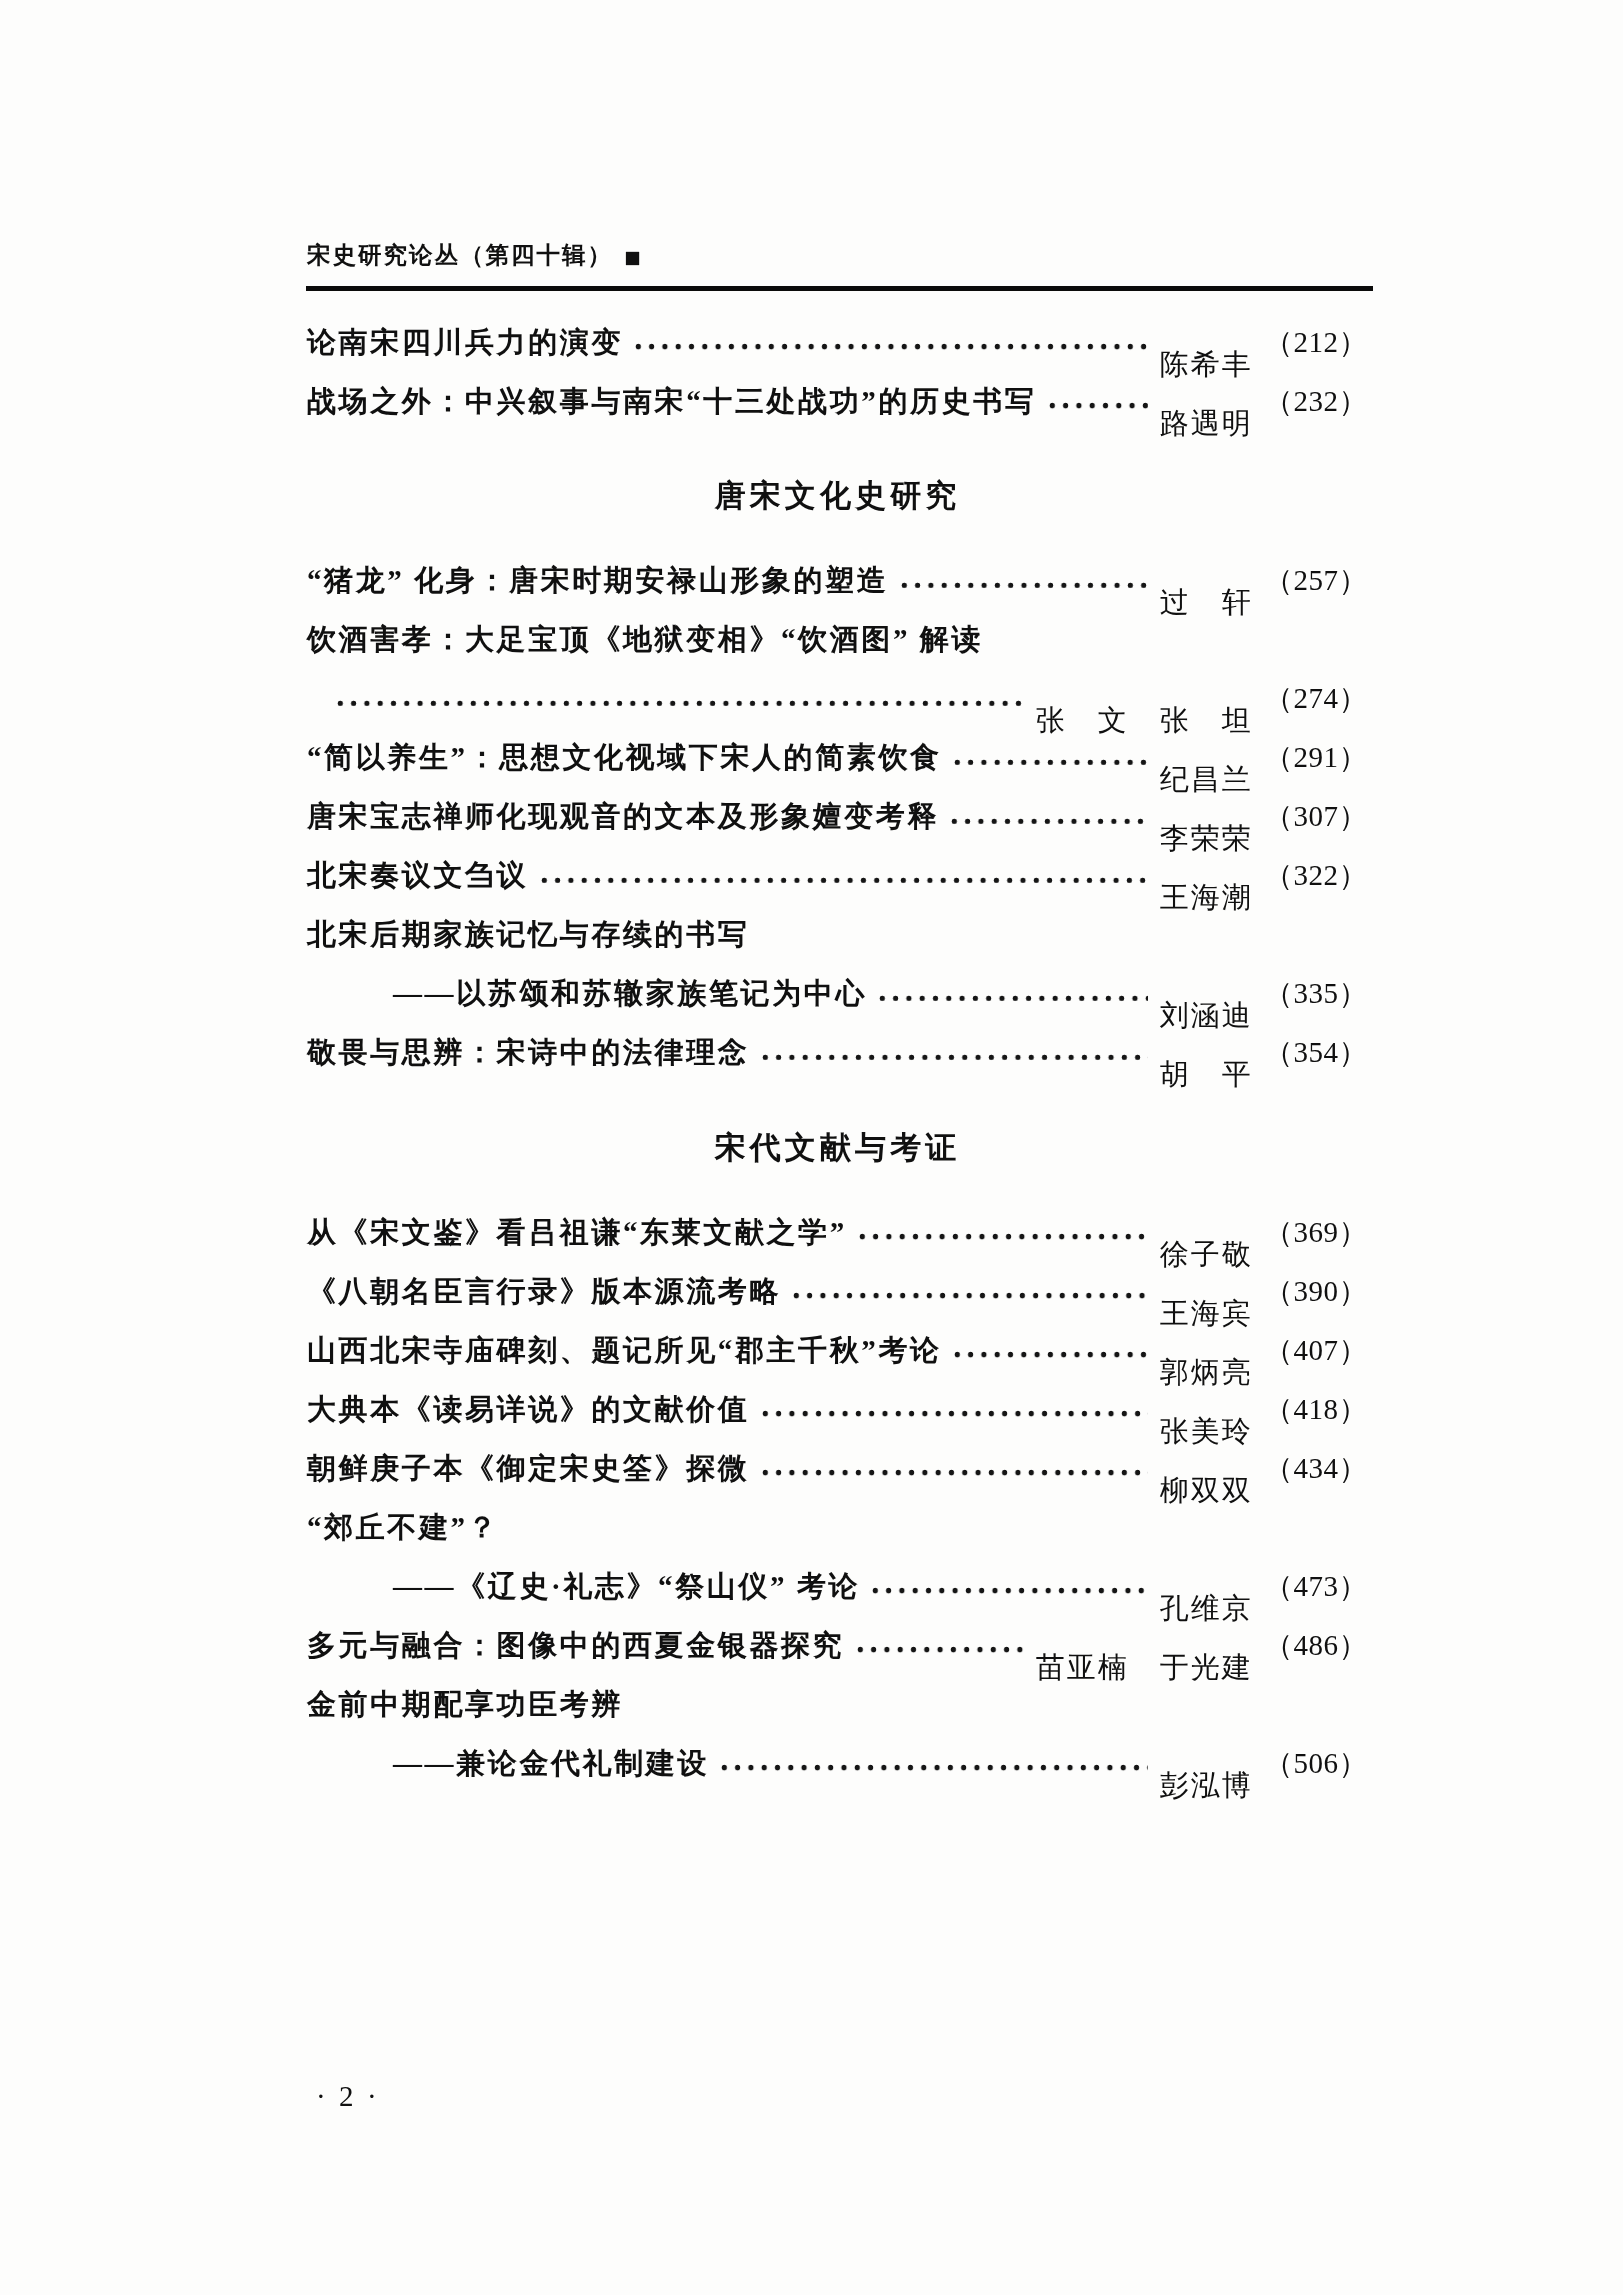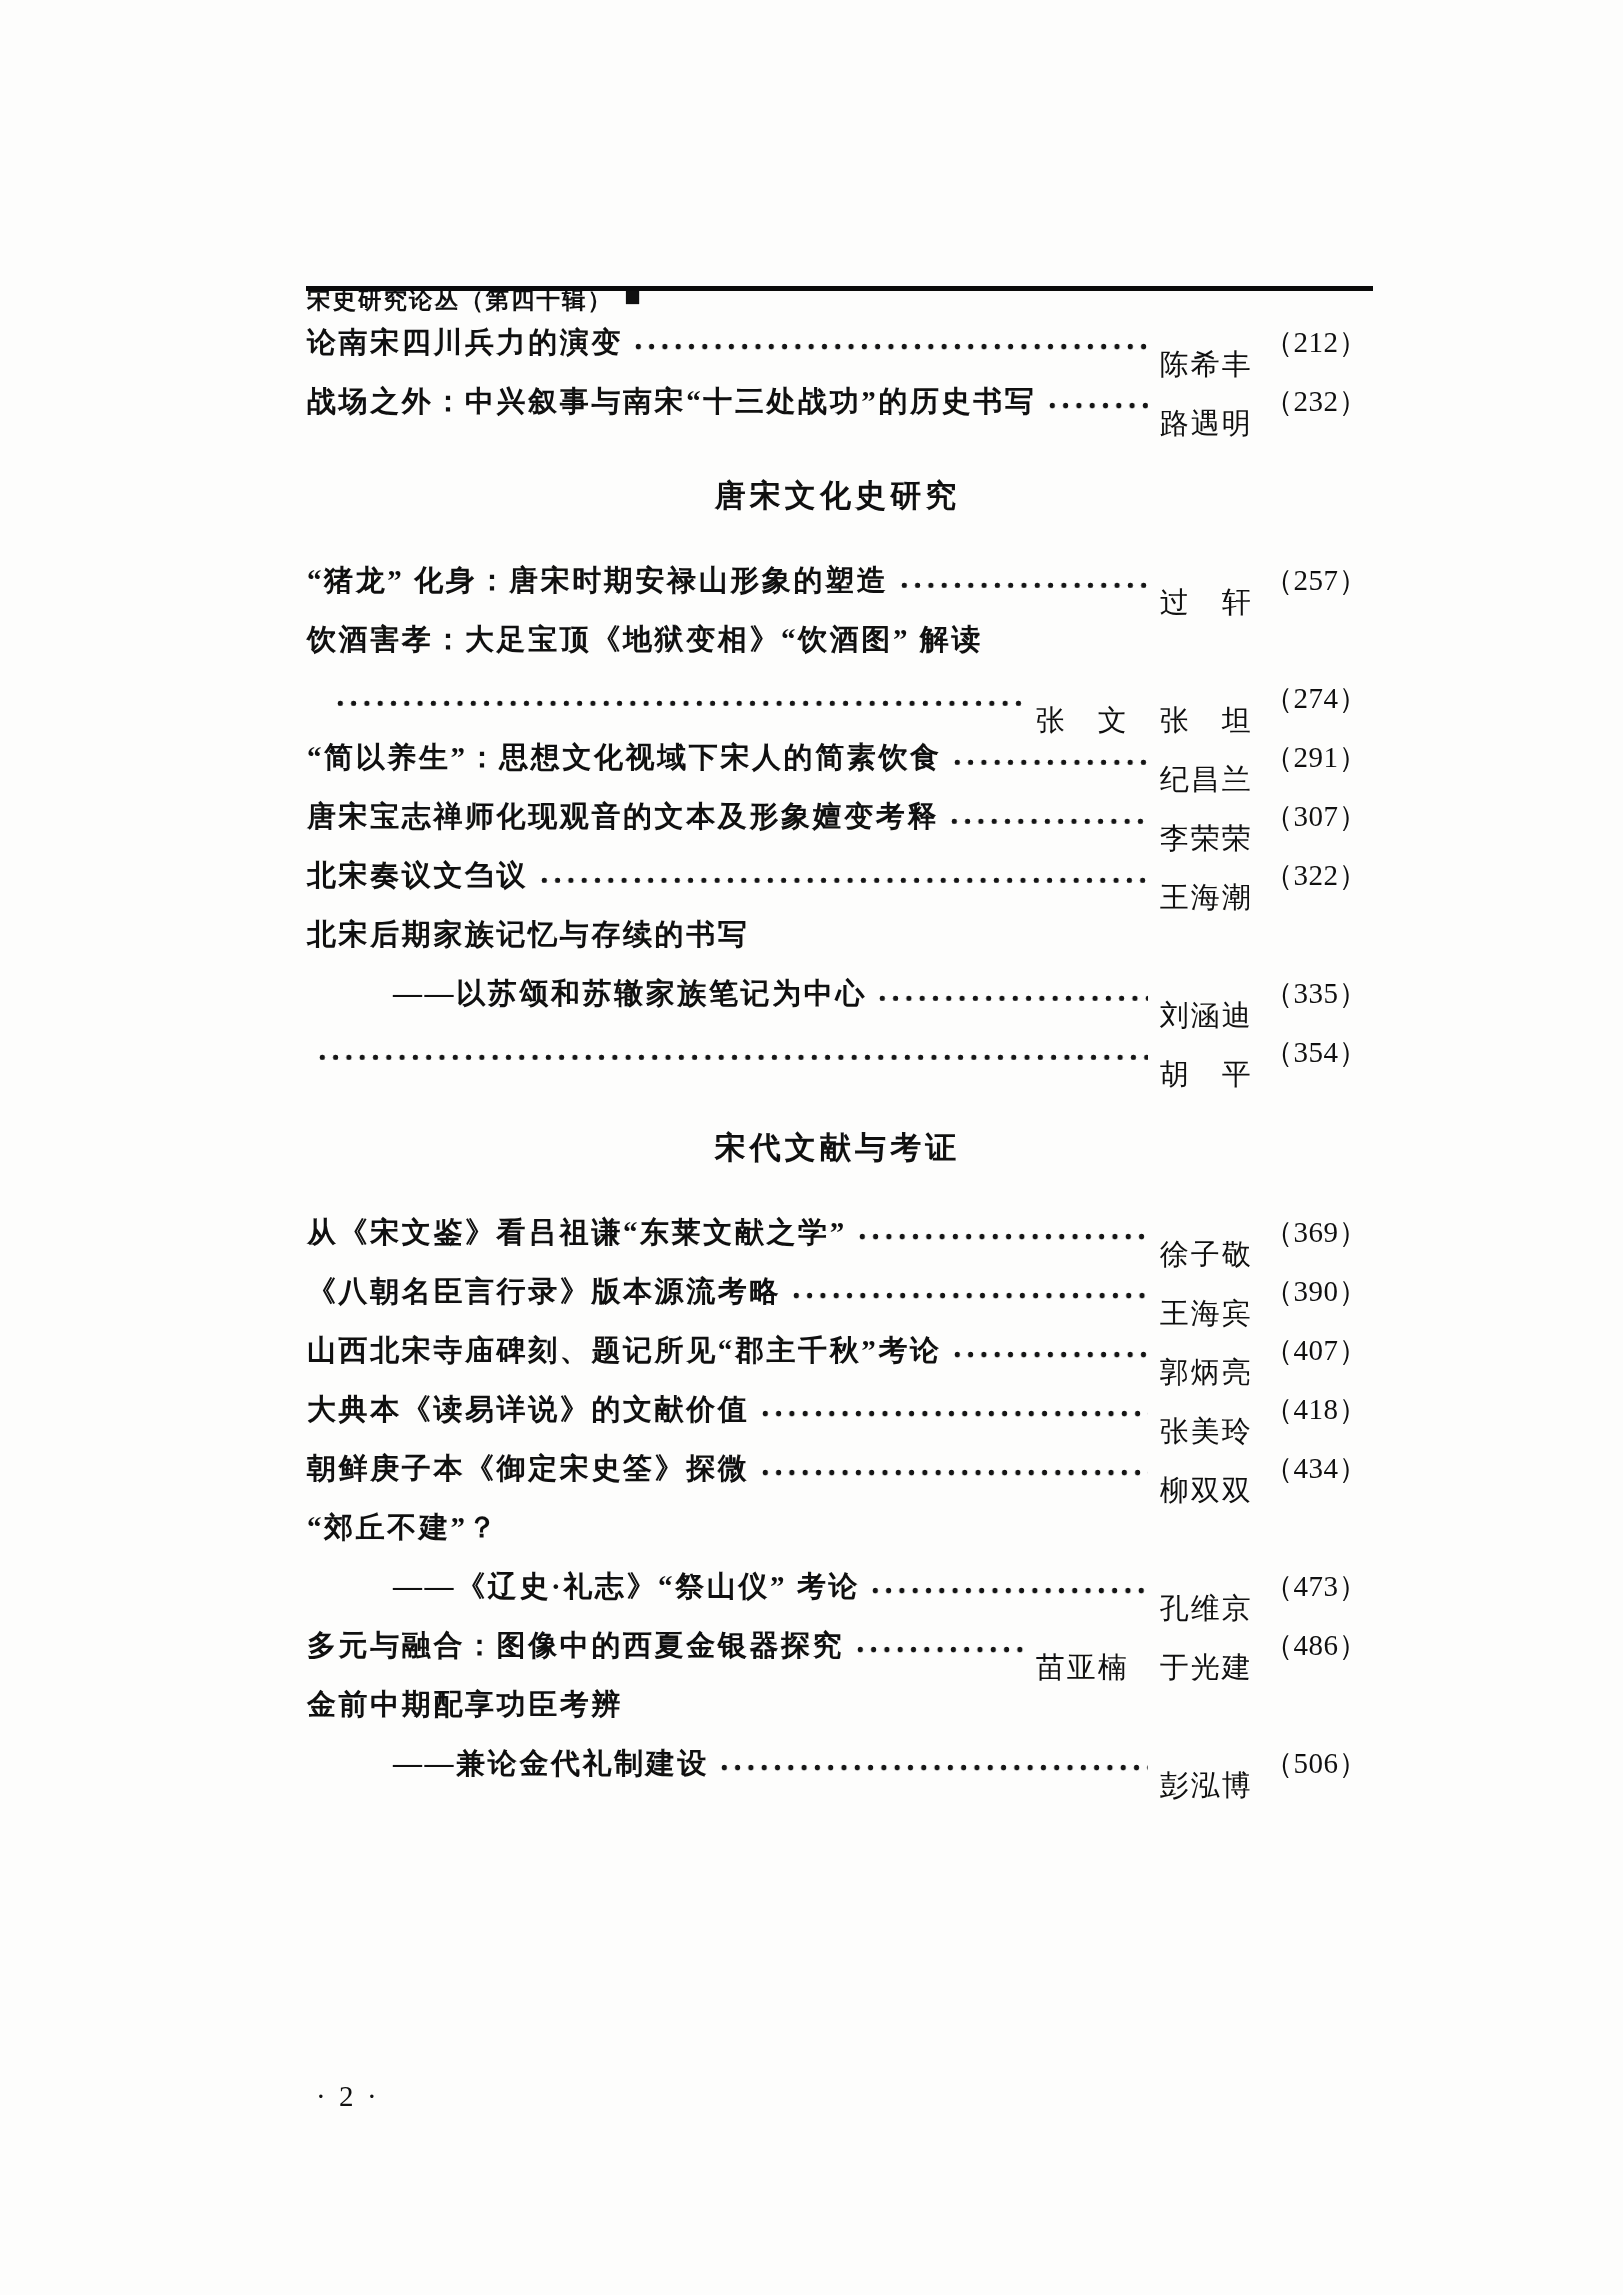--- a/index.html
+++ b/index.html
@@ -9,23 +9,22 @@
     margin:0 auto;
     background:#fdfdfc;
     color:#101010;
     font-family:"Liberation Serif","DejaVu Serif",serif;
     overflow:hidden;
   }
   .running-head{
     position:absolute;left:307px;top:239px;
     font-family:"DejaVu Sans","Liberation Sans",sans-serif;
     font-weight:700;font-size:23.5px;letter-spacing:2px;
-    display:flex;align-items:flex-start;gap:11.2px;
+    display:flex;align-items:center;gap:11.2px;
     white-space:pre;
-    margin-top:45px;
   }
   .head-mark{font-size:17.4px;transform:translateY(1.5px);}
   .head-rule{
     position:absolute;left:306px;top:286px;
     width:1067px;height:5.1px;background:#0b0b0b;
   }
   .toc{
     position:absolute;left:307px;top:313px;width:1061px;
   }
   .row{
@@ -73,21 +72,21 @@
       <div class="row"><span class="title">战场之外：中兴叙事与南宋“十三处战功”的历史书写</span><span class="leader"></span><span class="authors">路遇明</span><span class="pagenum">（232）</span></div>
       <div class="group-heading">唐宋文化史研究</div>
       <div class="row"><span class="title">“猪龙” 化身：唐宋时期安禄山形象的塑造</span><span class="leader"></span><span class="authors">过　轩</span><span class="pagenum">（257）</span></div>
       <div class="row"><span class="title">饮酒害孝：大足宝顶《地狱变相》“饮酒图” 解读</span></div>
       <div class="row indent-hang"><span class="leader"></span><span class="authors">张　文　张　坦</span><span class="pagenum">（274）</span></div>
       <div class="row"><span class="title">“简以养生”：思想文化视域下宋人的简素饮食</span><span class="leader"></span><span class="authors">纪昌兰</span><span class="pagenum">（291）</span></div>
       <div class="row"><span class="title">唐宋宝志禅师化现观音的文本及形象嬗变考释</span><span class="leader"></span><span class="authors">李荣荣</span><span class="pagenum">（307）</span></div>
       <div class="row"><span class="title">北宋奏议文刍议</span><span class="leader"></span><span class="authors">王海潮</span><span class="pagenum">（322）</span></div>
       <div class="row"><span class="title">北宋后期家族记忆与存续的书写</span></div>
       <div class="row indent-dash"><span class="title">——以苏颂和苏辙家族笔记为中心</span><span class="leader"></span><span class="authors">刘涵迪</span><span class="pagenum">（335）</span></div>
-      <div class="row"><span class="leader"></span><span class="authors">胡　平</span><span class="pagenum">（354）</span></div>
+      <div class="row"><span class="title">敬畏与思辨：宋诗中的法律理念</span><span class="leader"></span><span class="authors">胡　平</span><span class="pagenum">（354）</span></div>
       <div class="group-heading">宋代文献与考证</div>
       <div class="row"><span class="title">从《宋文鉴》看吕祖谦“东莱文献之学”</span><span class="leader"></span><span class="authors">徐子敬</span><span class="pagenum">（369）</span></div>
       <div class="row"><span class="title">《八朝名臣言行录》版本源流考略</span><span class="leader"></span><span class="authors">王海宾</span><span class="pagenum">（390）</span></div>
       <div class="row"><span class="title">山西北宋寺庙碑刻、题记所见“郡主千秋”考论</span><span class="leader"></span><span class="authors">郭炳亮</span><span class="pagenum">（407）</span></div>
       <div class="row"><span class="title">大典本《读易详说》的文献价值</span><span class="leader"></span><span class="authors">张美玲</span><span class="pagenum">（418）</span></div>
       <div class="row"><span class="title">朝鲜庚子本《御定宋史筌》探微</span><span class="leader"></span><span class="authors">柳双双</span><span class="pagenum">（434）</span></div>
       <div class="row"><span class="title">“郊丘不建”？</span></div>
       <div class="row indent-dash"><span class="title">——《辽史·礼志》“祭山仪” 考论</span><span class="leader"></span><span class="authors">孔维京</span><span class="pagenum">（473）</span></div>
       <div class="row"><span class="title">多元与融合：图像中的西夏金银器探究</span><span class="leader"></span><span class="authors">苗亚楠　于光建</span><span class="pagenum">（486）</span></div>
       <div class="row"><span class="title">金前中期配享功臣考辨</span></div>

